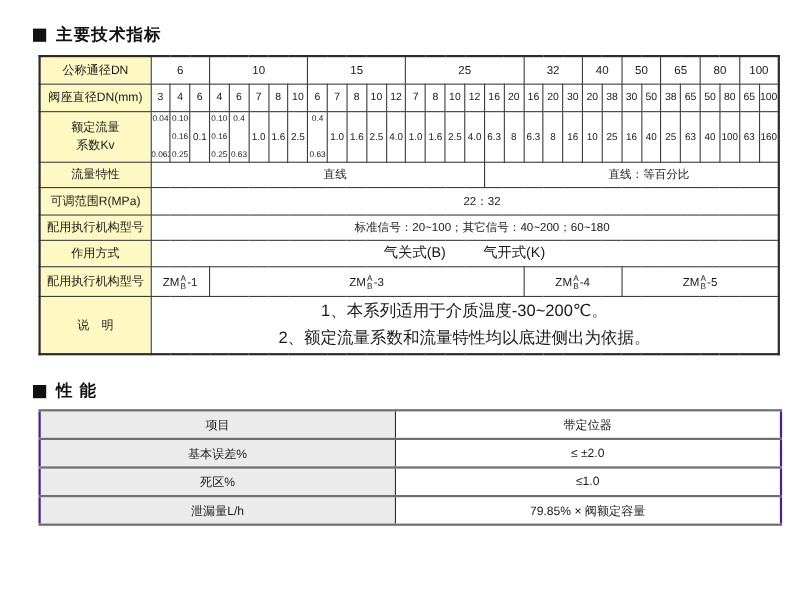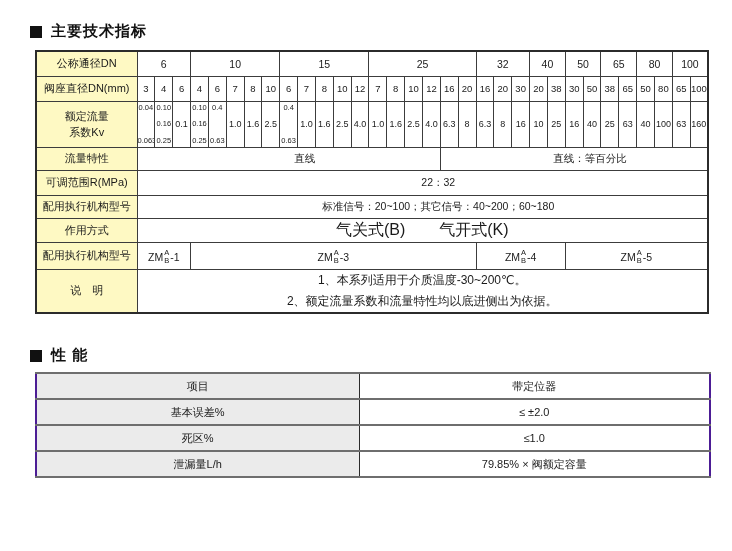--- a/index.html
+++ b/index.html
@@ -17,22 +17,22 @@
   .t1 .hdr{font-size:10.5px;}
   .t1 .seat{font-size:9.5px;}
   .t1 .txt{font-size:10.5px;padding-left:32px;}
   .kvwrap{display:flex;flex-direction:column;justify-content:space-between;height:41px;
           padding:2px 0;font-size:7.5px;line-height:1;}
   .kvwrap div:only-child{margin:auto 0;font-size:9px;}
   .lbl2{line-height:1.5;}
   .zm{display:inline-flex;align-items:center;justify-content:center;font-size:10.5px;}
   .zm .stack{display:inline-flex;flex-direction:column;font-size:7.5px;line-height:1.05;
              margin:0 1px;text-align:center;}
-  .acts{display:flex;justify-content:center;gap:34px;font-size:16px;}
-  .notes{text-align:left;padding:4px 10px;font-size:12px;line-height:1.7;}
+  .acts{display:flex;justify-content:center;gap:34px;font-size:13px;}
+  .notes{text-align:left;padding:4px 10px;font-size:15px;line-height:1.7;}
   
   .t2{position:absolute;left:35px;top:372px;width:674px;border:2px solid #4c1d95;}
   .t2 td{border-left:1px solid #2b2b2b;border-right:1px solid #2b2b2b;
          border-top:2px solid #6e6e6e;border-bottom:2px solid #6e6e6e;
          height:24px;text-align:center;font-size:11px;padding:0;}
   .t2 .lbl{background:#ebebeb;}
 </style>
 </head>
 <body>
 

